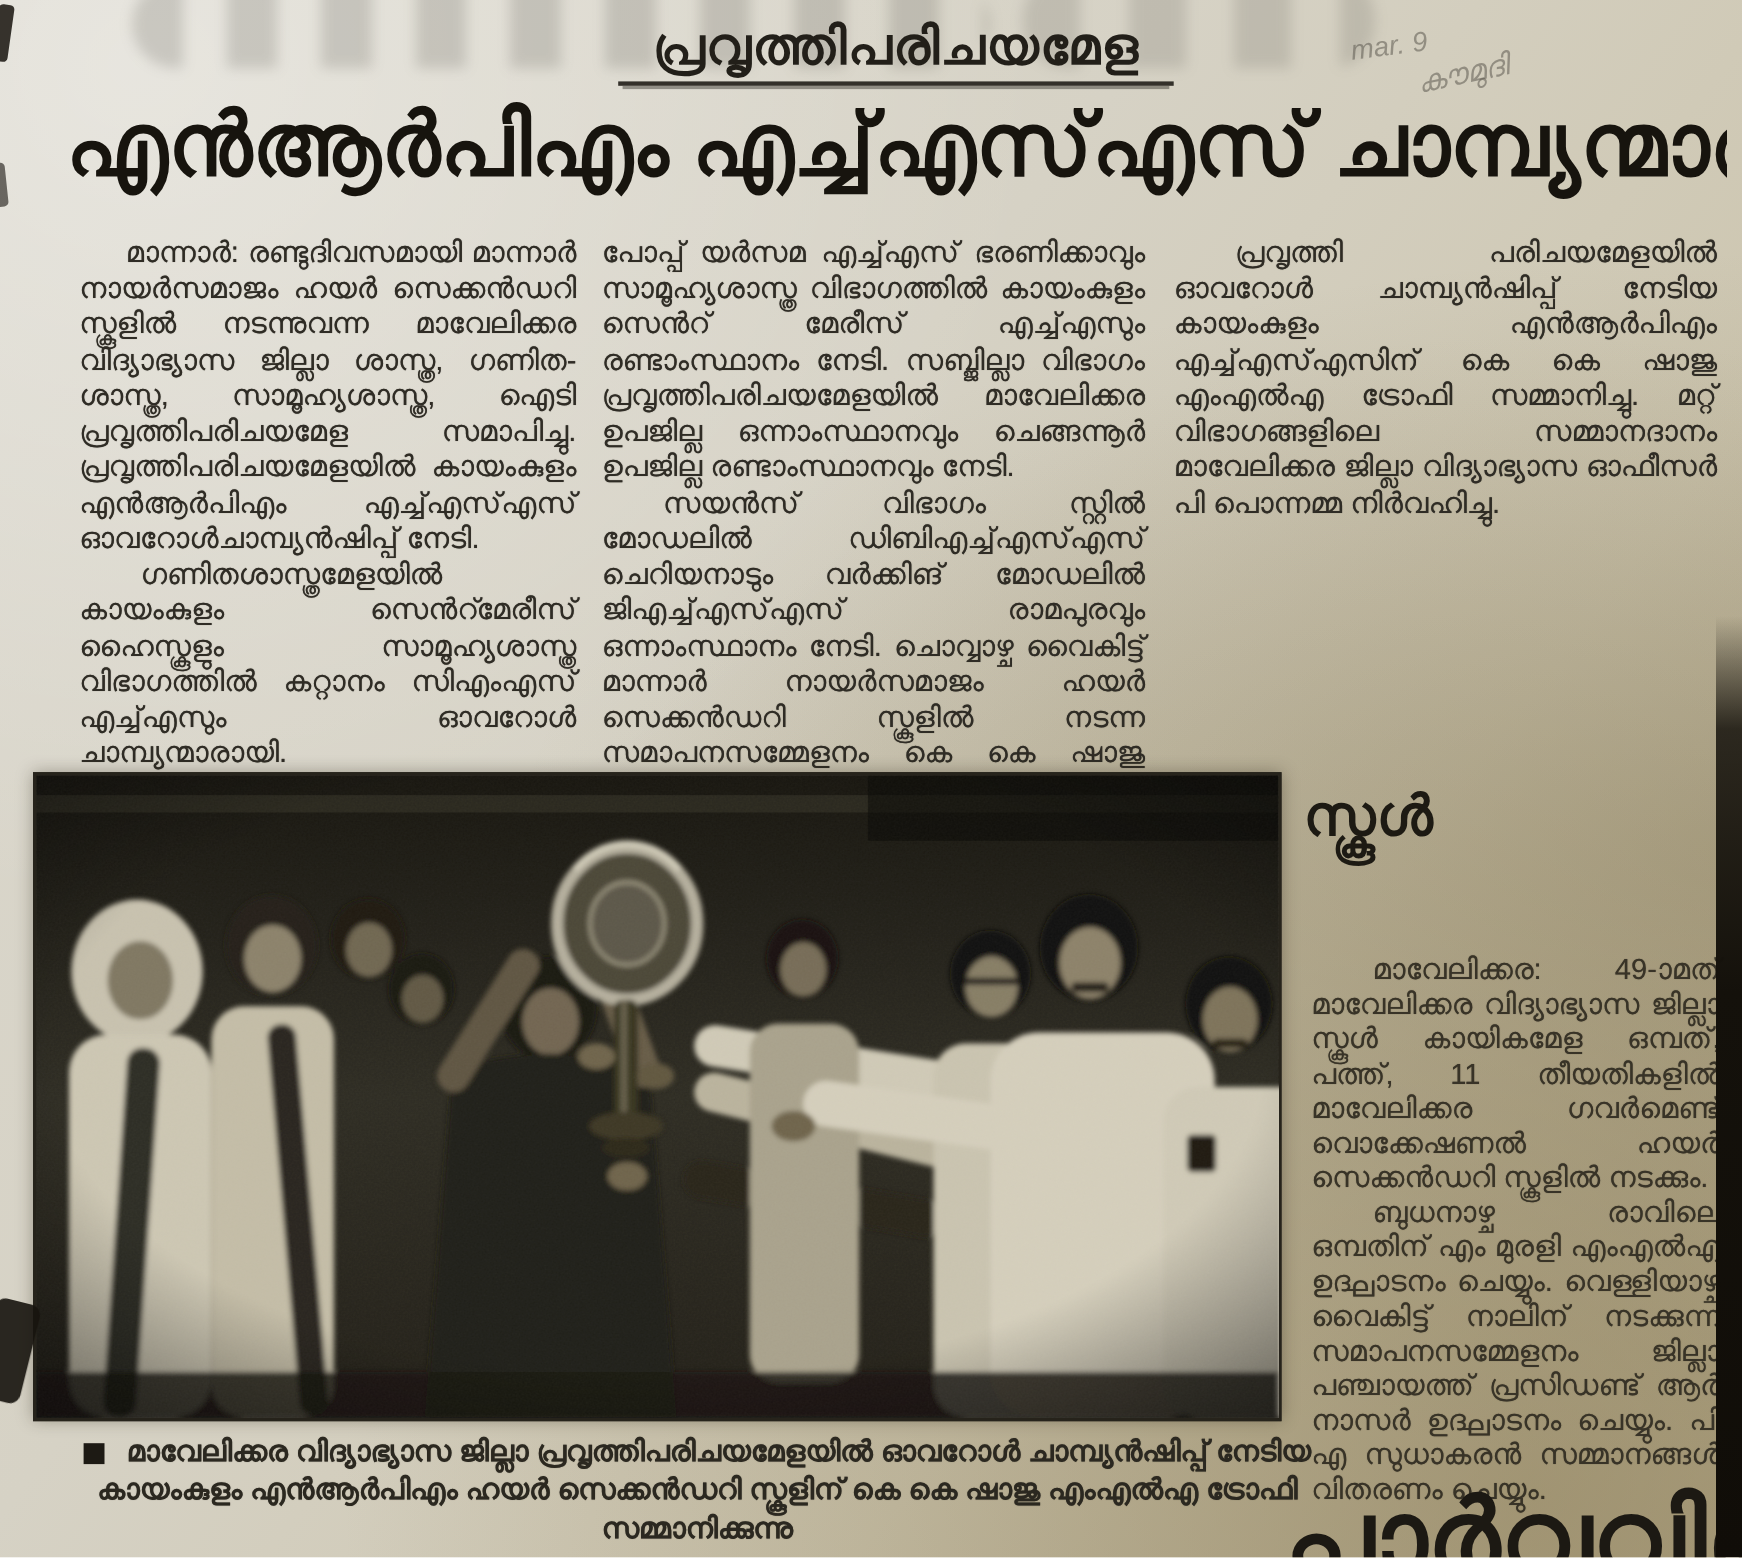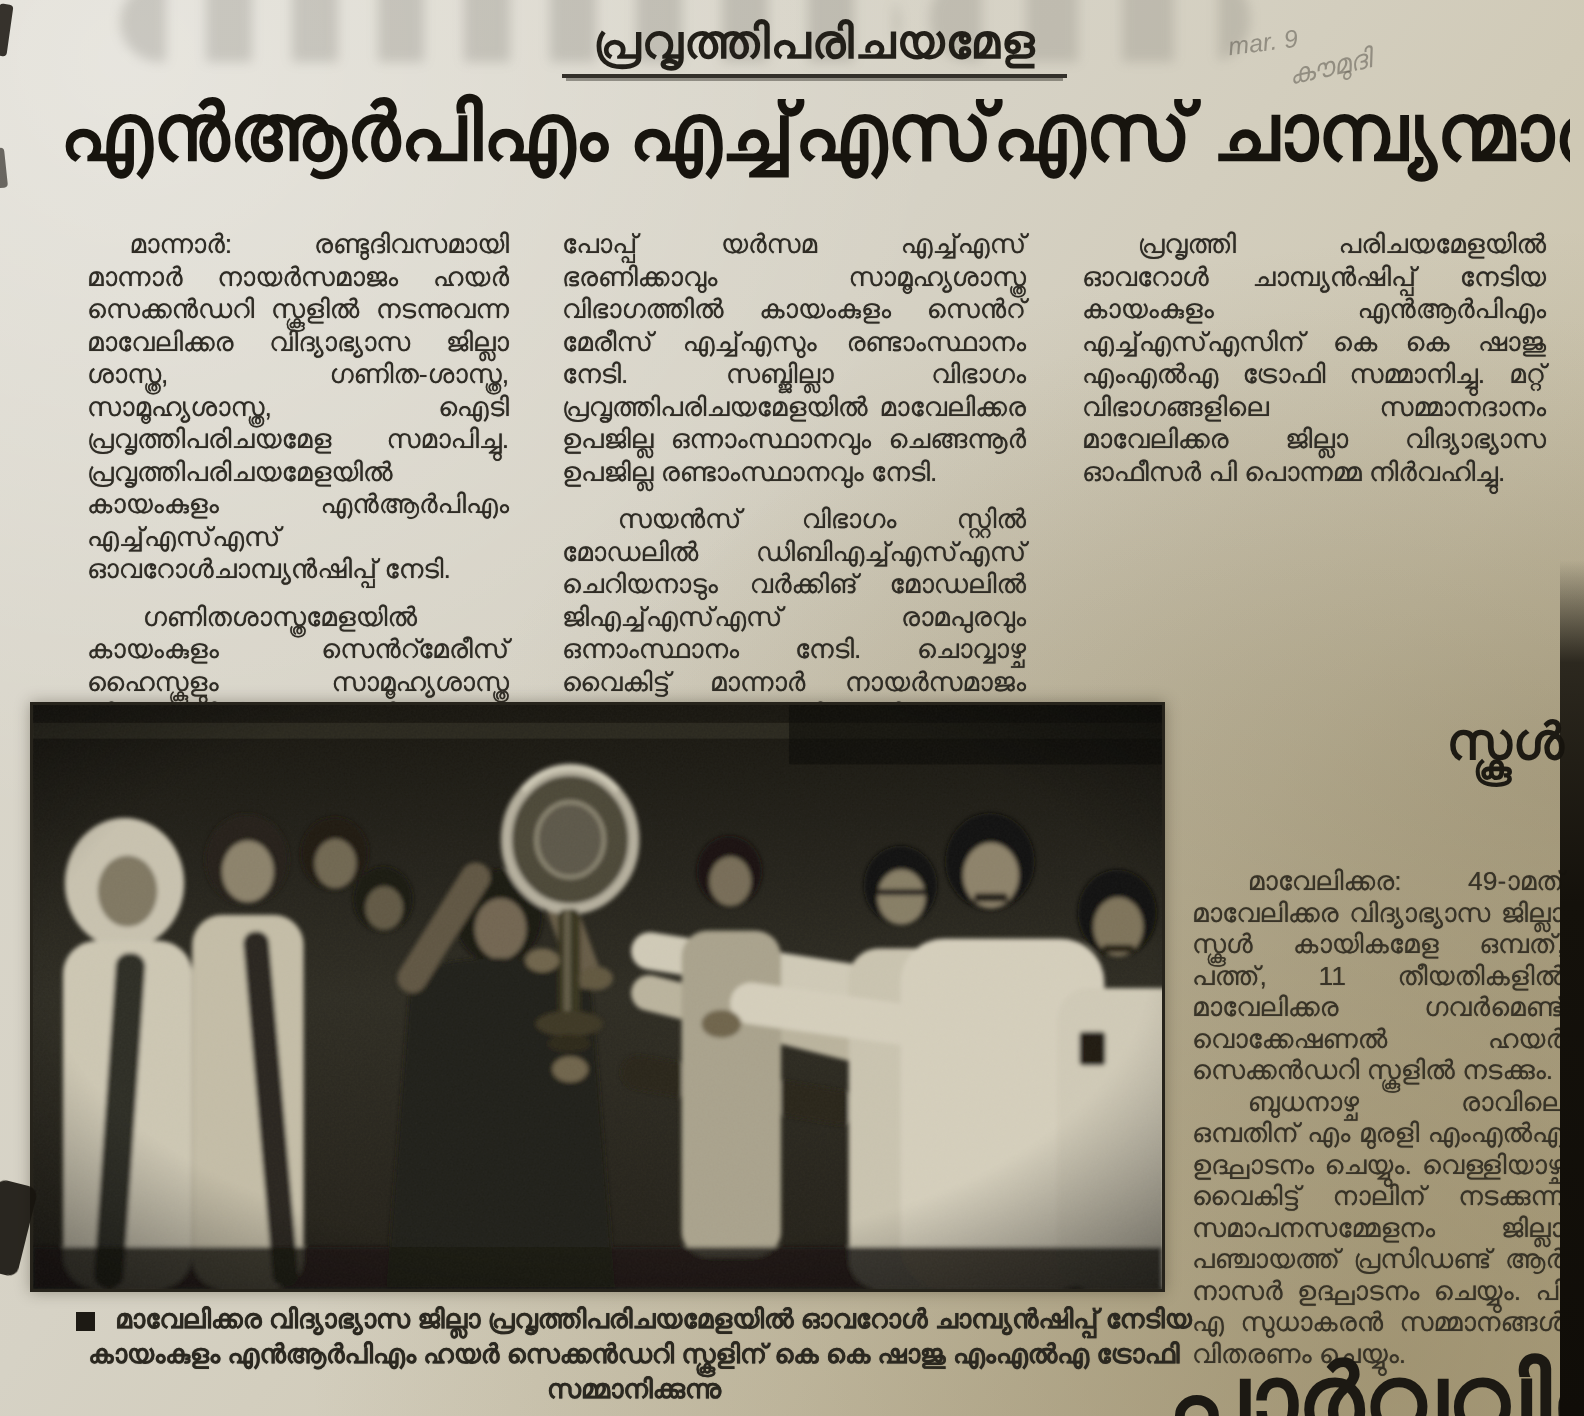--- a/index.html
+++ b/index.html
@@ -24,21 +24,21 @@
   .headline{
     position:absolute; left:60px; top:78px; width:1510px; height:112px;
     font-size:77px; font-weight:bold; color:#17140e; line-height:105px;
     white-space:nowrap; overflow:hidden; letter-spacing:0px;
     transform:scaleY(1.04); transform-origin:top left;
   }
   .col{
     position:absolute; top:213px; font-size:26.5px; line-height:32.5px;
     text-align:justify; color:#2f2c25; text-shadow:0 0 .7px rgba(47,44,37,.75);
   }
-  .col p{margin:15px;}
+  .col p{margin:0;}
   .indent1{text-indent:1.6em;}
   .indent2{text-indent:2.1em;}
   #col1{left:72px; width:452px;}
   #col2{left:547px; width:494px;}
   #col3{left:1067px; width:494px;}
   .photo-wrap{
     position:absolute; left:30px; top:702px; width:1135px; height:590px;
     border:3px solid #26231b; box-sizing:border-box; background:#23211a;
     box-shadow:0 0 14px rgba(40,35,20,.35);
   }
@@ -47,21 +47,21 @@
     position:absolute; left:75px; top:1302px; width:1118px;
     text-align:center; font-weight:bold; font-size:26.5px; line-height:35px;
     color:#2b2820; text-shadow:0 0 .7px rgba(43,40,32,.7);
   }
   .caption .sq{
     display:inline-block; width:19px; height:19px; background:#1d1a14;
     margin-right:20px; vertical-align:middle;
   }
   .sb-title{
     position:absolute; left:1185px; top:712px; width:380px;
-    text-align:right; font-size:51px; line-height:60px; font-weight:bold;
+    text-align:left; font-size:51px; line-height:60px; font-weight:bold;
     color:#1d1a13; letter-spacing:1px;
   }
   .sb-body{
     position:absolute; left:1192px; top:866px; width:372px;
     font-size:26.5px; line-height:31.5px; text-align:justify;
     color:#383327; text-shadow:0 0 .8px rgba(56,51,39,.7);
   }
   .sb-body p{margin:0;}
   .frag{
     position:absolute; left:1168px; top:1352px; width:500px;

